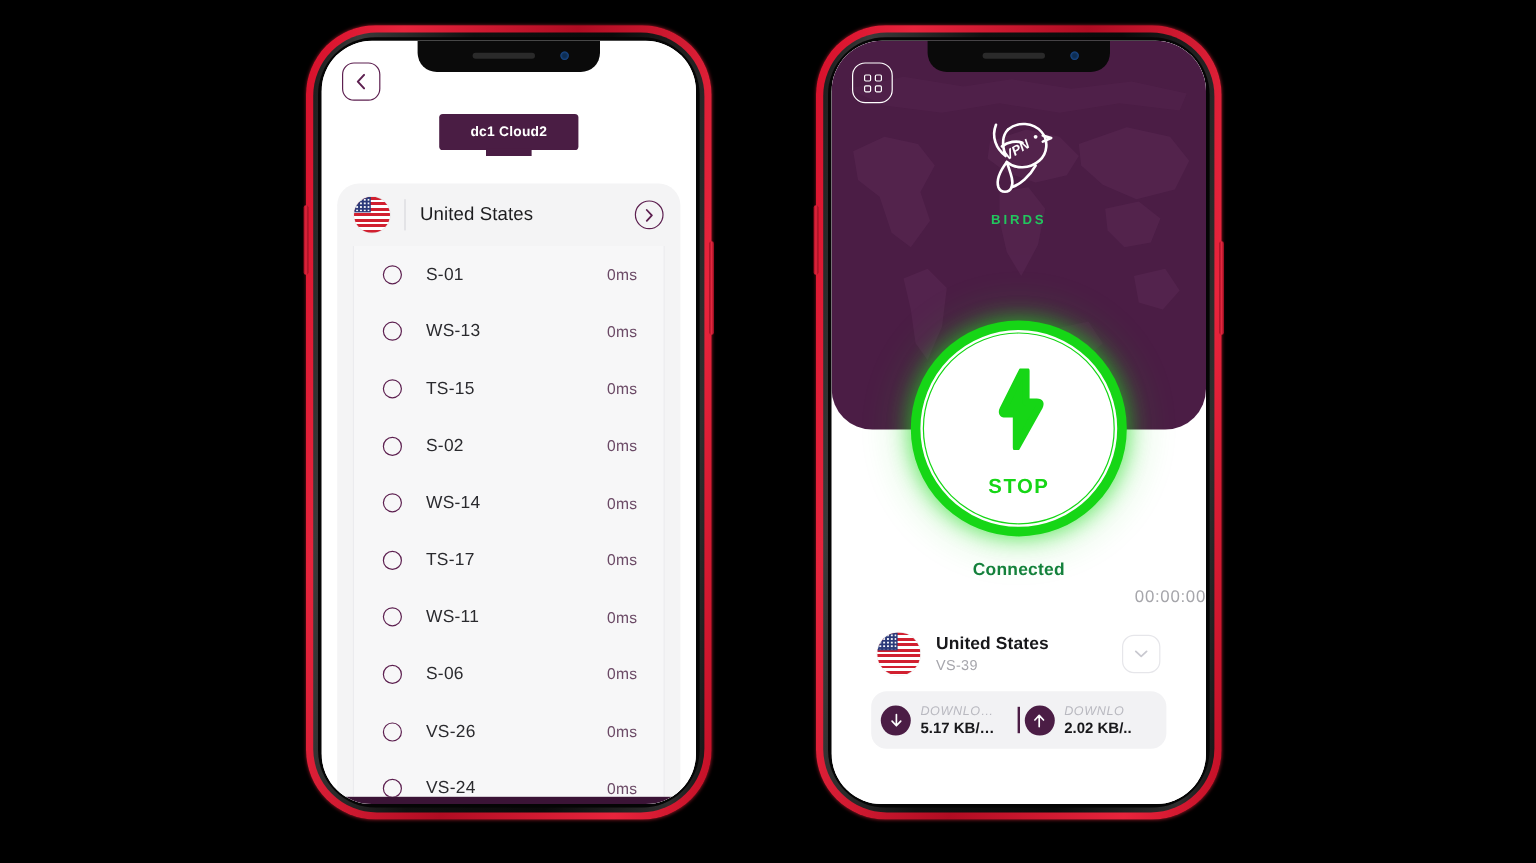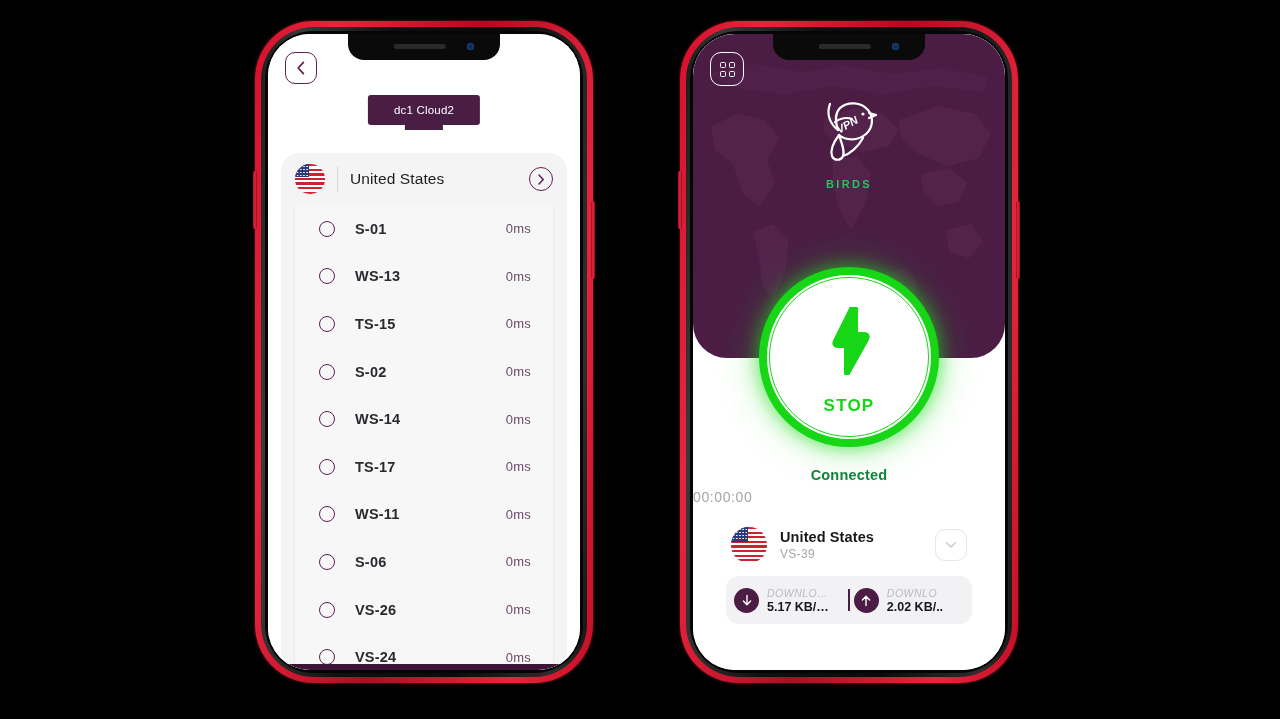--- a/index.html
+++ b/index.html
@@ -51,21 +51,21 @@
   .l-screen{background:#ffffff;position:relative;height:100%;}
   .back-btn{
     position:absolute;left:17px;top:18px;width:30px;height:30px;
     border:1.6px solid #5d2050;border-radius:10px;
     display:flex;align-items:center;justify-content:center;
     background:transparent;z-index:30;
   }
   .chev{display:block;}
   .badge-cloud{
     position:absolute;left:50%;transform:translateX(-50%);top:61px;
-    background:#4a1d44;color:#fff;font-size:11.5px;font-weight:normal;
+    background:#4a1d44;color:#fff;font-size:11.5px;font-weight:bold;
     padding:9px 26px;border-radius:3px;letter-spacing:.2px;white-space:nowrap;
     z-index:25;
   }
   .badge-cloud:after{
     content:"";position:absolute;left:50%;transform:translateX(-50%);
     bottom:-5px;width:38px;height:6px;background:#4a1d44;
   }
   .country-card{
     position:absolute;left:13px;right:13px;top:119px;
     background:#f4f4f5;border-radius:18px 18px 0 0;
@@ -100,21 +100,21 @@
     box-sizing:border-box;
   }
   .srow{
     height:47.6px;display:flex;align-items:center;padding:0 22px 0 24px;
     box-sizing:border-box;
   }
   .radio{
     width:16px;height:16px;border-radius:50%;border:1.8px solid #5d2050;
     flex:0 0 auto;box-sizing:border-box;
   }
-  .sname{margin-left:20px;font-size:14.5px;color:#2a2a2e;flex:1;letter-spacing:.2px;font-weight:bold;}
+  .sname{margin-left:20px;font-size:14.5px;color:#2a2a2e;flex:1;letter-spacing:.2px;}
   .sping{font-size:13px;color:#6b4a66;letter-spacing:.2px;text-align:right;}
   .bottom-bar{
     position:absolute;left:13px;right:13px;bottom:0;height:6px;background:#3b1436;
   }
 
   
   .r-screen{background:#fff;position:relative;height:100%;}
   .purple-panel{
     position:absolute;left:0;right:0;top:0;height:324px;
     background:#4b1d45;border-radius:0 0 34px 34px;overflow:hidden;
@@ -154,21 +154,21 @@
   }
   .stop-label{
     position:absolute;left:0;right:0;top:129px;text-align:center;
     color:#16d616;font-size:17px;font-weight:bold;letter-spacing:1.2px;
   }
   .conn-status{
     position:absolute;left:0;right:0;top:433px;text-align:center;
     color:#15803d;font-size:14.5px;font-weight:bold;letter-spacing:.2px;
   }
   .conn-timer{
-    position:absolute;left:0;right:0;top:455px;text-align:left;
+    position:absolute;left:0;right:0;top:455px;text-align:right;
     color:#a6a6ab;font-size:14px;letter-spacing:.6px;
   }
   .loc-row{
     position:absolute;left:38px;right:38px;top:489px;height:44px;
     display:flex;align-items:center;
   }
   .loc-flag{width:36px;height:36px;flex:0 0 auto;}
   .loc-texts{margin-left:13px;flex:1;}
   .loc-name{font-size:14.5px;color:#18181b;font-weight:bold;letter-spacing:.1px;}
   .loc-sub{font-size:12px;color:#a6a6ac;margin-top:2px;letter-spacing:.3px;}

